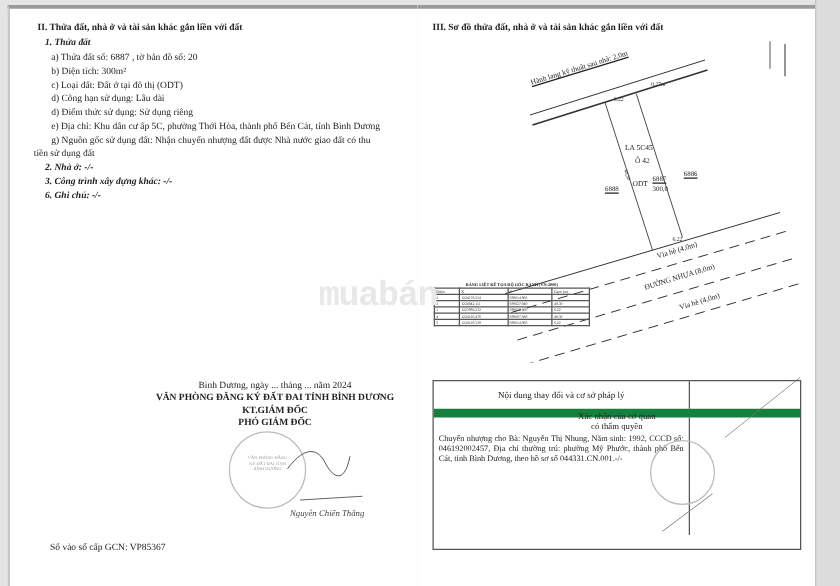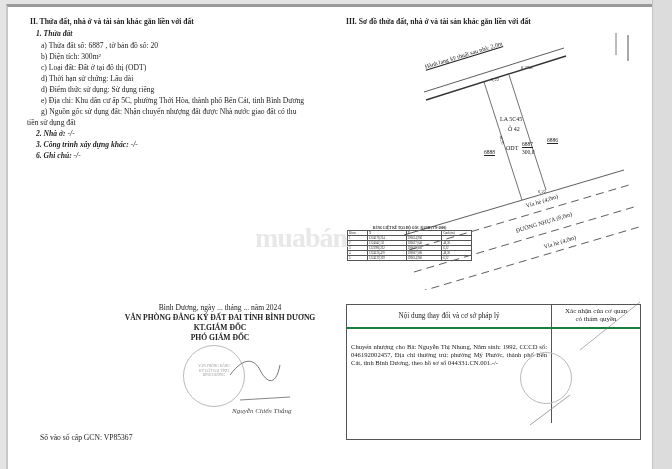--- a/index.html
+++ b/index.html
@@ -5,24 +5,24 @@
   html, body { margin:0; padding:0; }
   body { width:672px; height:469px; background:#e4e4e4; position:relative; overflow:hidden; font-family:"Liberation Serif", serif; color:#222; }
   .page { position:absolute; background:#fff; }
   .left { left:6px; top:4px; width:326px; height:465px; border-top:3px solid #9a9a9a; border-left:2px solid #c8c8c8; }
   .right { left:334px; top:4px; width:318px; height:465px; border-top:3px solid #9a9a9a; }
   .rstrip { position:absolute; left:652px; top:0; width:20px; height:469px; background:#dcdcdc; border-left:1px solid #c4c4c4; }
   .t { position:absolute; font-size:7.6px; white-space:nowrap; line-height:1; }
   .b { font-weight:bold; }
   .i { font-style:italic; font-weight:bold; }
   .ctr { text-align:center; }
-  .wm { position:absolute; left:255px; top:222px; font-family:Liberation Serif, serif; font-weight:bold; font-size:28px; color:#e8e8e8; letter-spacing:-1px; }
+  .wm { position:absolute; left:255px; top:222px; font-family:Liberation Mono, monospace; font-weight:bold; font-size:28px; color:#e8e8e8; letter-spacing:-1px; }
   .tbl4 { position:absolute; left:346px; top:304px; width:293px; height:134px; border:1px solid #555; }
   .tbl4 .hdr { height:16px; border-bottom:1px solid #555; font-size:7.6px; font-weight:bold; text-align:center; line-height:16px; }
-  .tbl4 .sub { height:22px; border-bottom:2px solid #15803d; display:flex; }
+  .tbl4 .sub { height:22px; border-bottom:7px solid #15803d; display:flex;flex-direction:column; }
   .tbl4 .c1 { width:204px; border-right:1px solid #555; font-size:7.2px; text-align:center; line-height:22px; }
   .tbl4 .c2 { flex:1; font-size:7px; text-align:center; line-height:1.2; padding-top:2px; }
   .tbl4 .body { display:flex; height:94px; }
   .tbl4 .b1 { width:196px; border-right:1px solid #555; font-size:6.6px; padding:14px 4px 0 4px; text-align:justify; line-height:1.25; }
   .tbl4 .b2 { flex:1; position:relative; }
   .coord { position:absolute; left:347px; top:226px; width:125px; font-size:3px; }
   .coord table { border-collapse:collapse; width:100%; }
   .coord td { border:0.6px solid #555; height:4px; font-size:3px; padding:0 1px; }
   .seal { position:absolute; border:1.5px solid #bbb; border-radius:50%; }
 </style>
@@ -31,21 +31,21 @@
 
 <div class="page left"></div>
 <div class="page right"></div>
 <div class="rstrip"></div>
 
 <div class="t b" style="left:30px;top:18px;font-family:Liberation Serif, serif;">II. Thửa đất, nhà ở và tài sản khác gắn liền với đất</div>
 <div class="t i" style="left:36px;top:30px;">1. Thửa đất</div>
 <div class="t" style="left:41px;top:42px;">a) Thửa đất số:  6887          , tờ bản đồ số:  20</div>
 <div class="t" style="left:41px;top:53px;">b) Diện tích: 300m²</div>
 <div class="t" style="left:41px;top:64px;">c) Loại đất: Đất ở tại đô thị (ODT)</div>
-<div class="t" style="left:41px;top:75px;">d) Thời hạn sử chứng: Lâu dài</div>
+<div class="t" style="left:41px;top:75px;">d) Công hạn sử dụng: Lâu dài</div>
 <div class="t" style="left:41px;top:86px;">d) Điểm thức sử dụng: Sử dụng riêng</div>
 <div class="t" style="left:41px;top:97px;">e) Địa chỉ: Khu dân cư ấp 5C, phường Thới Hòa, thành phố Bến Cát, tỉnh Bình Dương</div>
 <div class="t" style="left:41px;top:108px;">g) Nguồn gốc sử dụng đất: Nhận chuyển nhượng đất được Nhà nước giao đất có thu</div>
 <div class="t" style="left:27px;top:119px;">tiền sử dụng đất</div>
 <div class="t i" style="left:36px;top:130px;">2. Nhà ở: -/-</div>
 <div class="t i" style="left:36px;top:141px;">3. Công trình xây dựng khác: -/-</div>
 <div class="t i" style="left:36px;top:152px;">6. Ghi chú: -/-</div>
 
 <div class="t ctr" style="left:110px;top:304px;width:220px;">Bình Dương,  ngày ... tháng ... năm 2024</div>
 <div class="t b ctr" style="left:110px;top:314px;width:220px;">VĂN PHÒNG ĐĂNG KÝ ĐẤT ĐAI TỈNH BÌNH DƯƠNG</div>

